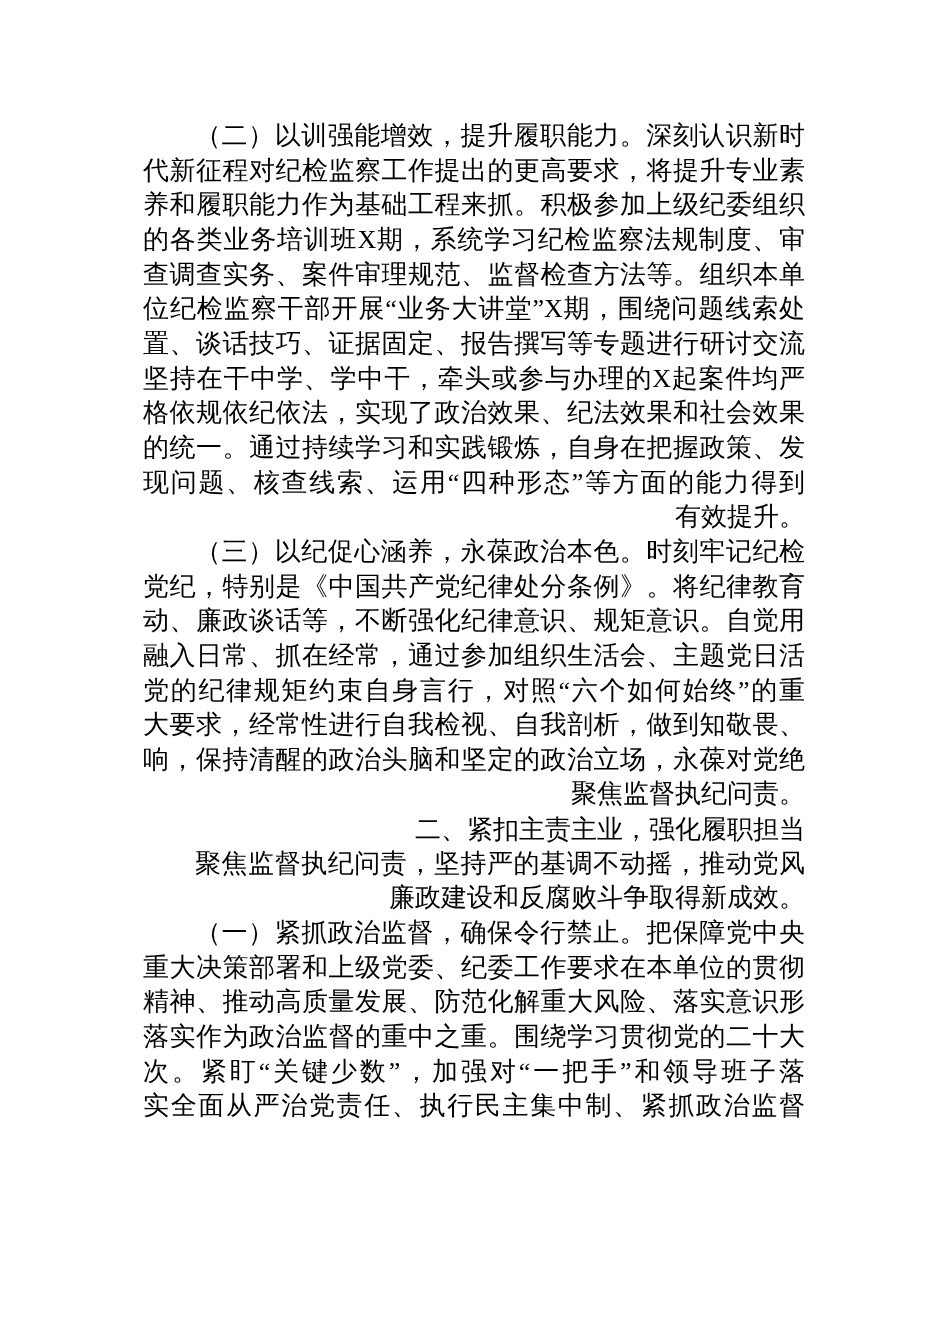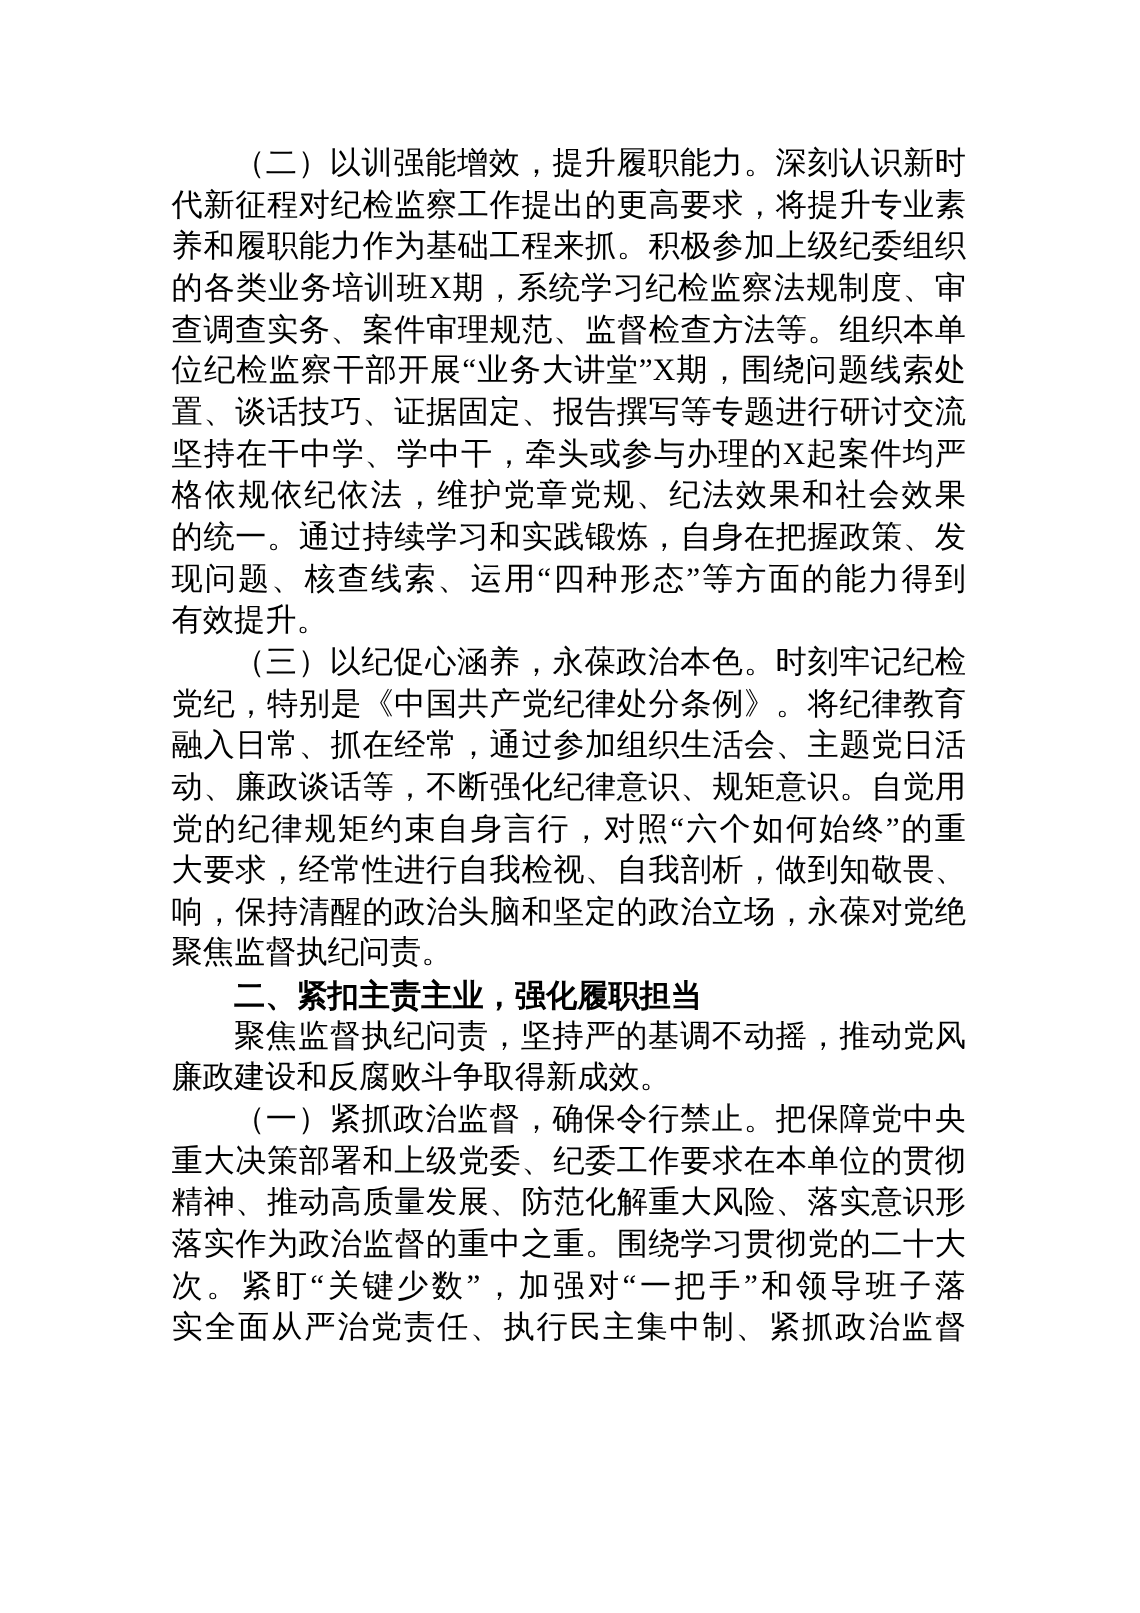--- a/index.html
+++ b/index.html
@@ -20,53 +20,54 @@
     position: absolute;
     left: 143px; top: 119px;
     width: 662px;
   }
   .line {
     font-size: 26px;
     line-height: 34.66px;
     height: 34.66px;
     color: #000000;
     font-family: "Liberation Serif", "DejaVu Serif", serif;
+    text-align: right;
   }
   .line.just {
     text-align: justify;
     text-align-last: justify;
     text-justify: inter-character;
   }
   .line.indent { text-indent: 52px; }
   .line.heading {
     font-family: "Liberation Sans", "DejaVu Sans", sans-serif;
-    font-weight: 700;
+    font-weight: 400;
   }
 </style>
 </head>
 <body>
 
 <div class="page">
   <div class="content">
       <div class="line indent just">（二）以训强能增效，提升履职能力。深刻认识新时</div>
       <div class="line just">代新征程对纪检监察工作提出的更高要求，将提升专业素</div>
       <div class="line just">养和履职能力作为基础工程来抓。积极参加上级纪委组织</div>
       <div class="line just">的各类业务培训班X期，系统学习纪检监察法规制度、审</div>
       <div class="line just">查调查实务、案件审理规范、监督检查方法等。组织本单</div>
       <div class="line just">位纪检监察干部开展“业务大讲堂”X期，围绕问题线索处</div>
       <div class="line just">置、谈话技巧、证据固定、报告撰写等专题进行研讨交流</div>
       <div class="line just">坚持在干中学、学中干，牵头或参与办理的X起案件均严</div>
-      <div class="line just">格依规依纪依法，维护党章党规、纪法效果和社会效果</div>
+      <div class="line just">格依规依纪依法，实现了政治效果、纪法效果和社会效果</div>
       <div class="line just">的统一。通过持续学习和实践锻炼，自身在把握政策、发</div>
       <div class="line just">现问题、核查线索、运用“四种形态”等方面的能力得到</div>
       <div class="line">有效提升。</div>
       <div class="line indent just">（三）以纪促心涵养，永葆政治本色。时刻牢记纪检</div>
       <div class="line just">党纪，特别是《中国共产党纪律处分条例》。将纪律教育</div>
+      <div class="line just">动、廉政谈话等，不断强化纪律意识、规矩意识。自觉用</div>
       <div class="line just">融入日常、抓在经常，通过参加组织生活会、主题党日活</div>
-      <div class="line just">动、廉政谈话等，不断强化纪律意识、规矩意识。自觉用</div>
       <div class="line just">党的纪律规矩约束自身言行，对照“六个如何始终”的重</div>
       <div class="line just">大要求，经常性进行自我检视、自我剖析，做到知敬畏、</div>
       <div class="line just">响，保持清醒的政治头脑和坚定的政治立场，永葆对党绝</div>
       <div class="line">聚焦监督执纪问责。</div>
       <div class="line heading indent">二、紧扣主责主业，强化履职担当</div>
       <div class="line indent just">聚焦监督执纪问责，坚持严的基调不动摇，推动党风</div>
       <div class="line">廉政建设和反腐败斗争取得新成效。</div>
       <div class="line indent just">（一）紧抓政治监督，确保令行禁止。把保障党中央</div>
       <div class="line just">重大决策部署和上级党委、纪委工作要求在本单位的贯彻</div>
       <div class="line just">精神、推动高质量发展、防范化解重大风险、落实意识形</div>

